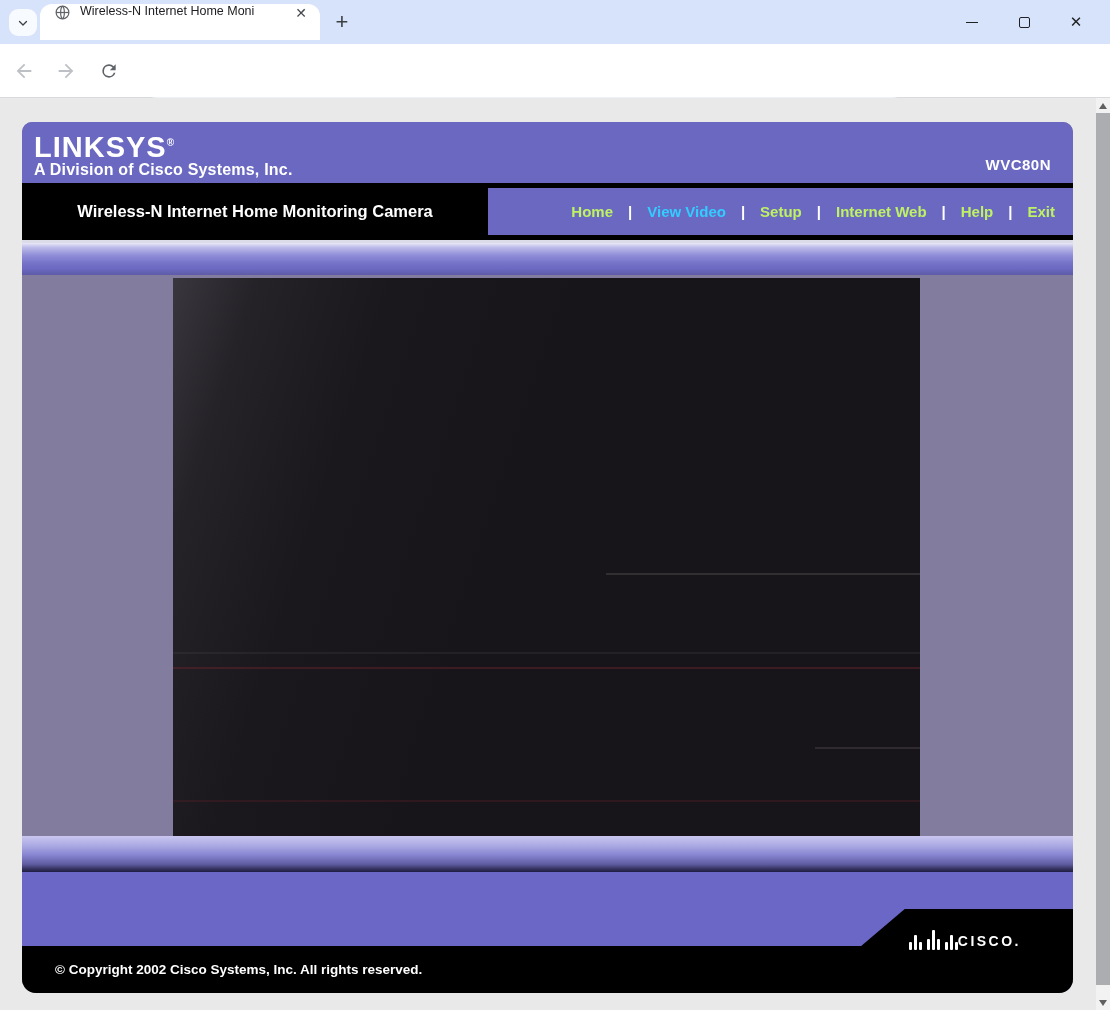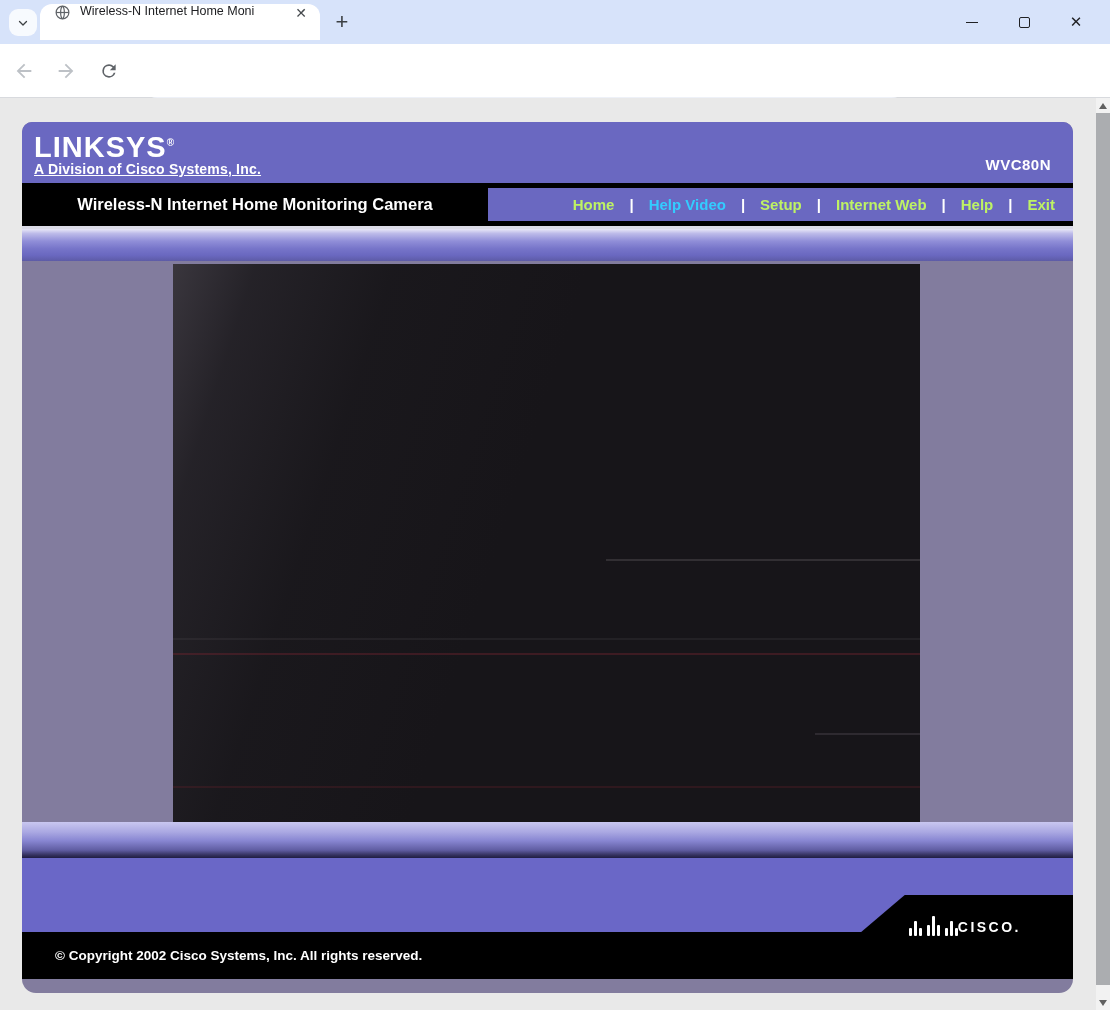--- a/index.html
+++ b/index.html
@@ -70,25 +70,25 @@
     background:#abadb0; cursor:grab; }
 
   
   .site { position:absolute; left:22px; top:24px; width:1051px; height:871px;
     border-radius:10px 10px 14px 14px; overflow:hidden; background:#827c9e; }
 
   .site-header { position:relative; height:61px; background:#6a68c1; }
   .logo-block { position:absolute; left:12px; top:6px; color:#ffffff; }
   .logo-main { font-size:29px; font-weight:bold; letter-spacing:1px; line-height:30px; }
   .logo-reg { font-size:10px; vertical-align:super; font-weight:bold; }
-  .logo-tagline { font-size:14px; font-weight:bold; margin-top:-1px; letter-spacing:.2px;text-decoration:underline; }
+  .logo-tagline { font-size:16px; font-weight:bold; margin-top:-1px; letter-spacing:.2px; }
   .model-no { position:absolute; right:22px; bottom:10px; color:#ffffff;
     font-size:15px; font-weight:bold; letter-spacing:.5px;margin-top:25px; }
 
-  .site-titlebar { position:relative; height:43px; background:#000000; }
+  .site-titlebar { position:relative; height:57px; background:#000000; }
   .page-title { position:absolute; left:0; top:0; width:466px; height:100%;
     display:flex; align-items:center; justify-content:center; color:#ffffff;
     font-size:16.5px; font-weight:bold; }
   .nav-box { position:absolute; left:466px; right:0; top:5px; bottom:5px;
     background:#6a68c1; display:flex; align-items:center;
     justify-content:flex-end; padding-right:18px; column-gap:15px; }
   .nav-link { color:#bef264; font-size:15px; font-weight:bold;
     text-decoration:none; cursor:pointer; white-space:nowrap; }
   .nav-link.active { color:#33ccff; }
   .nav-sep { color:#ffffff; font-size:15px; font-weight:bold; }
@@ -249,21 +249,21 @@
         <div class="logo-tagline">A Division of Cisco Systems, Inc.</div>
       </div>
       <div class="model-no">WVC80N</div>
     </div>
 
     <div class="site-titlebar">
       <div class="page-title">Wireless-N Internet Home Monitoring Camera</div>
       <div class="nav-box">
         <a class="nav-link">Home</a>
         <span class="nav-sep">|</span>
-        <a class="nav-link active">Help Video</a>
+        <a class="nav-link active">View Video</a>
         <span class="nav-sep">|</span>
         <a class="nav-link">Setup</a>
         <span class="nav-sep">|</span>
         <a class="nav-link">Internet Web</a>
         <span class="nav-sep">|</span>
         <a class="nav-link">Help</a>
         <span class="nav-sep">|</span>
         <a class="nav-link">Exit</a>
       </div>
     </div>

